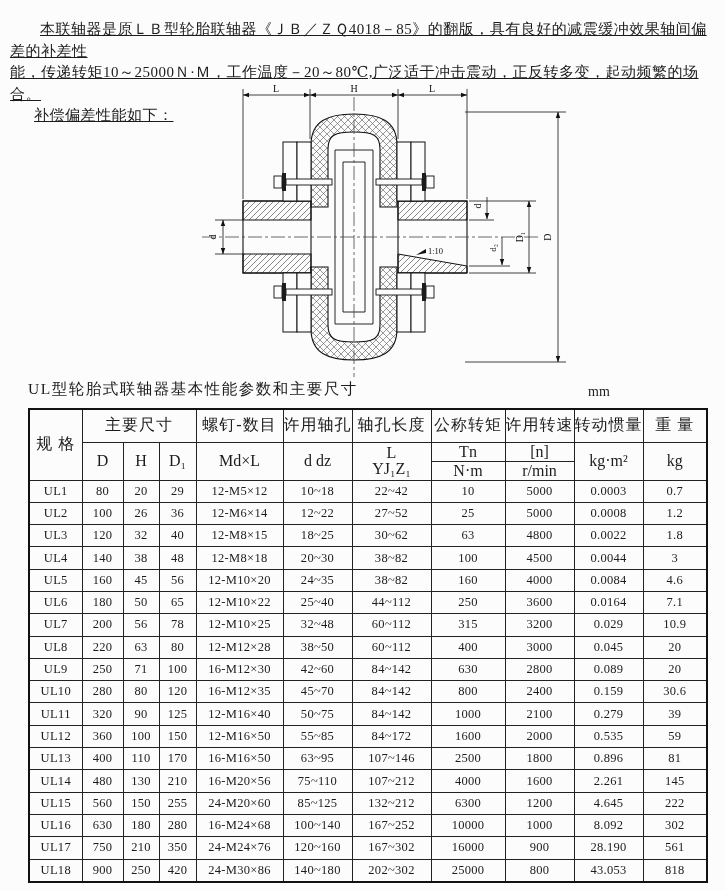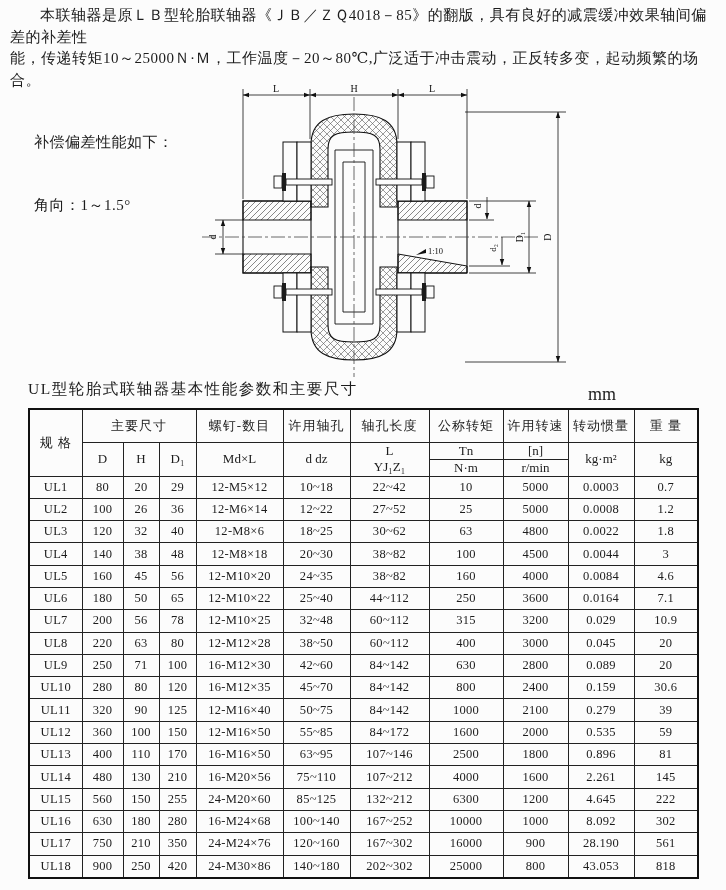--- a/index.html
+++ b/index.html
@@ -2,49 +2,48 @@
 <html><head>
 <meta charset="utf-8">
 <style>
   html,body{margin:0;padding:0;}
   body{
     width:726px;height:890px;position:relative;
     background:#fcfcfc;color:#1c1c1c;
     font-family:"Liberation Serif","DejaVu Serif",serif;
     overflow:hidden;
   }
-  .intro{position:absolute;top:5px;left:10px;width:708px;
-    font-size:15px;line-height:21.5px;letter-spacing:.5px;}
+  .intro{position:absolute;top:19px;left:10px;width:708px;
+    font-size:15px;line-height:21.5px;letter-spacing:.5px;text-decoration:underline;}
   .intro .l1{text-indent:30px;}
-  .intro .sub{margin-left:24px;margin-top:41px;}
+  .intro .sub{margin-left:24px;}
   .drawing{position:absolute;left:180px;top:85px;width:440px;height:300px;}
   .tbl-title{position:absolute;top:379px;left:28px;width:640px;text-align:left;
     font-size:15.5px;letter-spacing:1.5px;}
-  .unit{position:absolute;top:384px;left:588px;font-size:18px;}
+  .unit{position:absolute;top:384px;left:588px;font-size:14px;}
   table.dtable{position:absolute;top:408px;left:28px;border-collapse:collapse;
     table-layout:fixed;border:2px solid #111;background:#fcfcfc;}
   .dtable th,.dtable td{border:1px solid #222;text-align:center;vertical-align:middle;
     padding:0;font-weight:normal;overflow:hidden;white-space:nowrap;}
-  .dtable th{font-size:13px;letter-spacing:1px;font-family:Liberation Serif, serif;}
+  .dtable th{font-size:16px;letter-spacing:1px;font-family:Liberation Serif, serif;}
   .dtable td{font-size:12.5px;height:21.3px;letter-spacing:.3px;}
   .hr1{height:33px;}
   .hr2{height:17px;}
   .hr3{height:17px;}
   .two-line div{line-height:16px;letter-spacing:0;}
   .nosp{letter-spacing:0 !important;}
   svg text{font-family:"Liberation Serif","DejaVu Serif",serif;}
 </style>
 </head>
 <body>
 
 <div class="intro">
   <div class="l1">本联轴器是原ＬＢ型轮胎联轴器《ＪＢ／ＺＱ4018－85》的翻版，具有良好的减震缓冲效果轴间偏差的补差性</div>
   <div>能，传递转矩10～25000Ｎ·Ｍ，工作温度－20～80℃,广泛适于冲击震动，正反转多变，起动频繁的场合。</div>
   <div class="sub">补偿偏差性能如下：</div>
-  <div class="sub">角向：1～1.5°</div>
 </div>
 
 <svg class="drawing" viewBox="0 0 440 300" xmlns="http://www.w3.org/2000/svg">
   <defs>
     <pattern id="xh" width="7" height="7" patternUnits="userSpaceOnUse">
       <path d="M0,7 L7,0 M0,0 L7,7" stroke="#555" stroke-width="0.6"></path>
     </pattern>
     <pattern id="hh" width="6" height="6" patternUnits="userSpaceOnUse">
       <path d="M0,6 L6,0" stroke="#555" stroke-width="0.7"></path>
     </pattern>
@@ -225,21 +224,21 @@
         <td>25</td>
         <td>5000</td>
         <td>0.0008</td>
         <td>1.2</td>
       </tr>
       <tr>
         <td>UL3</td>
         <td>120</td>
         <td>32</td>
         <td>40</td>
-        <td>12-M8×6</td>
+        <td>12-M8×15</td>
         <td>18~25</td>
         <td>30~62</td>
         <td>63</td>
         <td>4800</td>
         <td>0.0022</td>
         <td>1.8</td>
       </tr>
       <tr>
         <td>UL4</td>
         <td>140</td>

